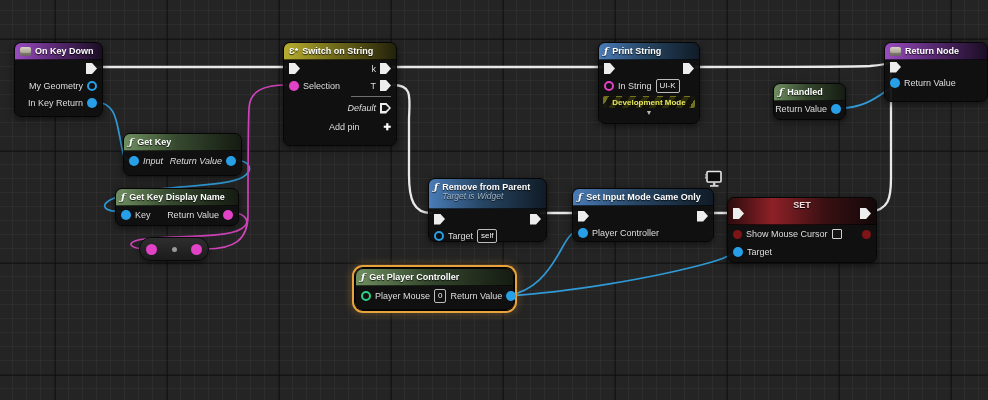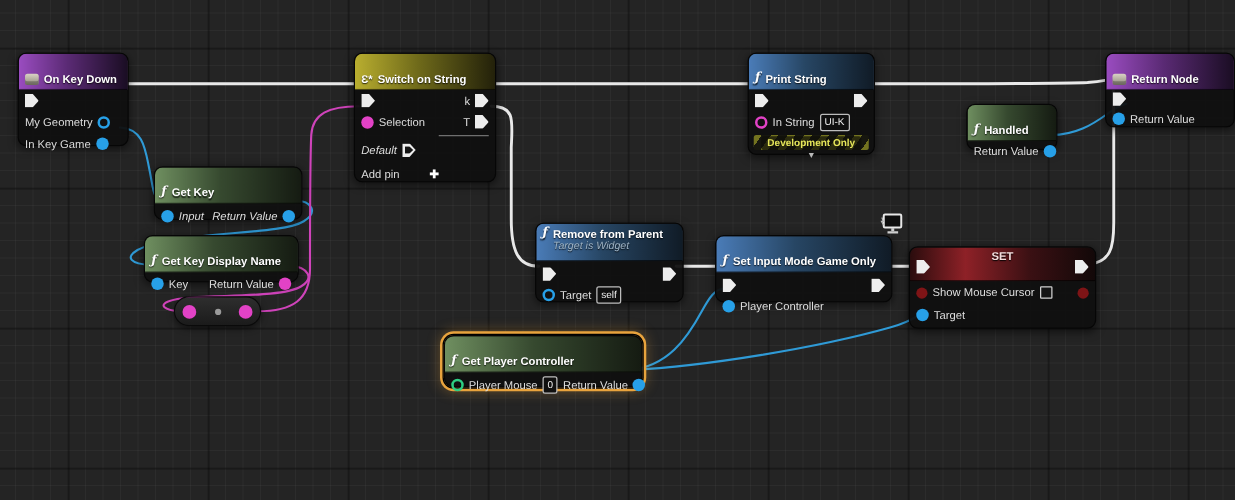--- a/index.html
+++ b/index.html
@@ -22,36 +22,36 @@
 
   .node{
     position:absolute;z-index:2;
     background:rgba(16,16,16,0.95);
     border:1px solid #060606;border-radius:7px;
     box-shadow:0 2px 7px rgba(0,0,0,0.55);
     color:#dedede;font-size:9px;
   }
   .nhead{
     height:16px;display:flex;align-items:center;gap:4px;
-    padding:12px 6px 0 5px;border-radius:6px 6px 0 0;
+    padding:0 6px 0 5px;border-radius:6px 6px 0 0;
     font-weight:bold;color:#fff;white-space:nowrap;
     text-shadow:0 1px 1px rgba(0,0,0,0.8);
     border-bottom:1px solid rgba(0,0,0,0.6);
   }
   .h-purple{background:linear-gradient(90deg,#9a4cc0 0%,#5a2a74 45%,#1a0d23 100%);}
   .h-green {background:linear-gradient(90deg,#6f8f60 0%,#36492f 45%,#151b12 100%);}
   .h-olive {background:linear-gradient(90deg,#b9ae2f 0%,#6f6a1a 45%,#23210a 100%);}
   .h-blue  {background:linear-gradient(90deg,#4a7cb8 0%,#274664 45%,#101b26 100%);}
   .h-red   {background:linear-gradient(90deg,#2a0c0d 0%,#8e2127 30%,#3a1013 65%,#120808 100%);}
   .fn{font-family:"DejaVu Serif",serif;font-style:italic;font-weight:bold;font-size:10px;line-height:10px;}
   .boxicon{width:11px;height:9px;border-radius:2px;background:linear-gradient(#d9d2c4,#8f897c);box-shadow:inset 0 -3px 0 rgba(0,0,0,0.25);}
   .subtitle{font-style:italic;color:#9eb4c6;font-weight:normal;font-size:8.5px;margin-top:-1px;}
 
   .row{display:flex;align-items:center;gap:4px;height:17px;padding:0 5px;white-space:nowrap;}
-  .row.right{}
+  .row.right{justify-content:flex-end;}
   .row.split{justify-content:space-between;}
   .grp{display:flex;align-items:center;gap:4px;}
 
   .pin{width:10px;height:10px;border-radius:50%;box-sizing:border-box;flex:0 0 auto;}
   .p-blue{background:#27a0e8;}
   .p-blue-o{border:2px solid #27a0e8;background:transparent;}
   .p-pink{background:#e242c6;}
   .p-pink-o{border:2px solid #e242c6;background:transparent;}
   .p-green-o{border:2px solid #2ecf84;background:transparent;}
   .p-red{background:#7e1416;width:9px;height:9px;}
@@ -123,21 +123,21 @@
       <span>On Key Down</span>
     </div>
     <div class="row right">
         <span class="exec"></span>
       </div>
     <div class="row right">
       <span>My Geometry</span>
       <span class="pin p-blue-o"></span>
     </div>
     <div class="row right">
-      <span>In Key Game</span>
+      <span>In Key Return</span>
       <span class="pin p-blue"></span>
     </div>
   </div>
 
   <div class="node" style="left:123px;top:133px;width:117px;height:41px;">
     <div class="nhead h-green">
       <span class="fn">ƒ</span>
       <span>Get Key</span>
     </div>
     <div class="row split" style="height:20px;font-style:italic;">
@@ -296,21 +296,21 @@
     <div class="row split">
       <span class="exec"></span>
       <span class="exec"></span>
     </div>
     <div class="row">
       <span class="pin p-pink-o"></span>
       <span>In String</span>
       <span class="vbox">UI-K</span>
     </div>
     <div class="banner">
-      <span>Development Only</span>
+      <span>Development Mode</span>
     </div>
     <span class="collapse">▼</span>
   </div>
 
   <div class="node" style="left:773px;top:83px;width:71px;height:35px;">
     <div class="nhead h-green">
       <span class="fn">ƒ</span>
       <span>Handled</span>
     </div>
     <div class="row right" style="height:16px;padding-right:4px;">

